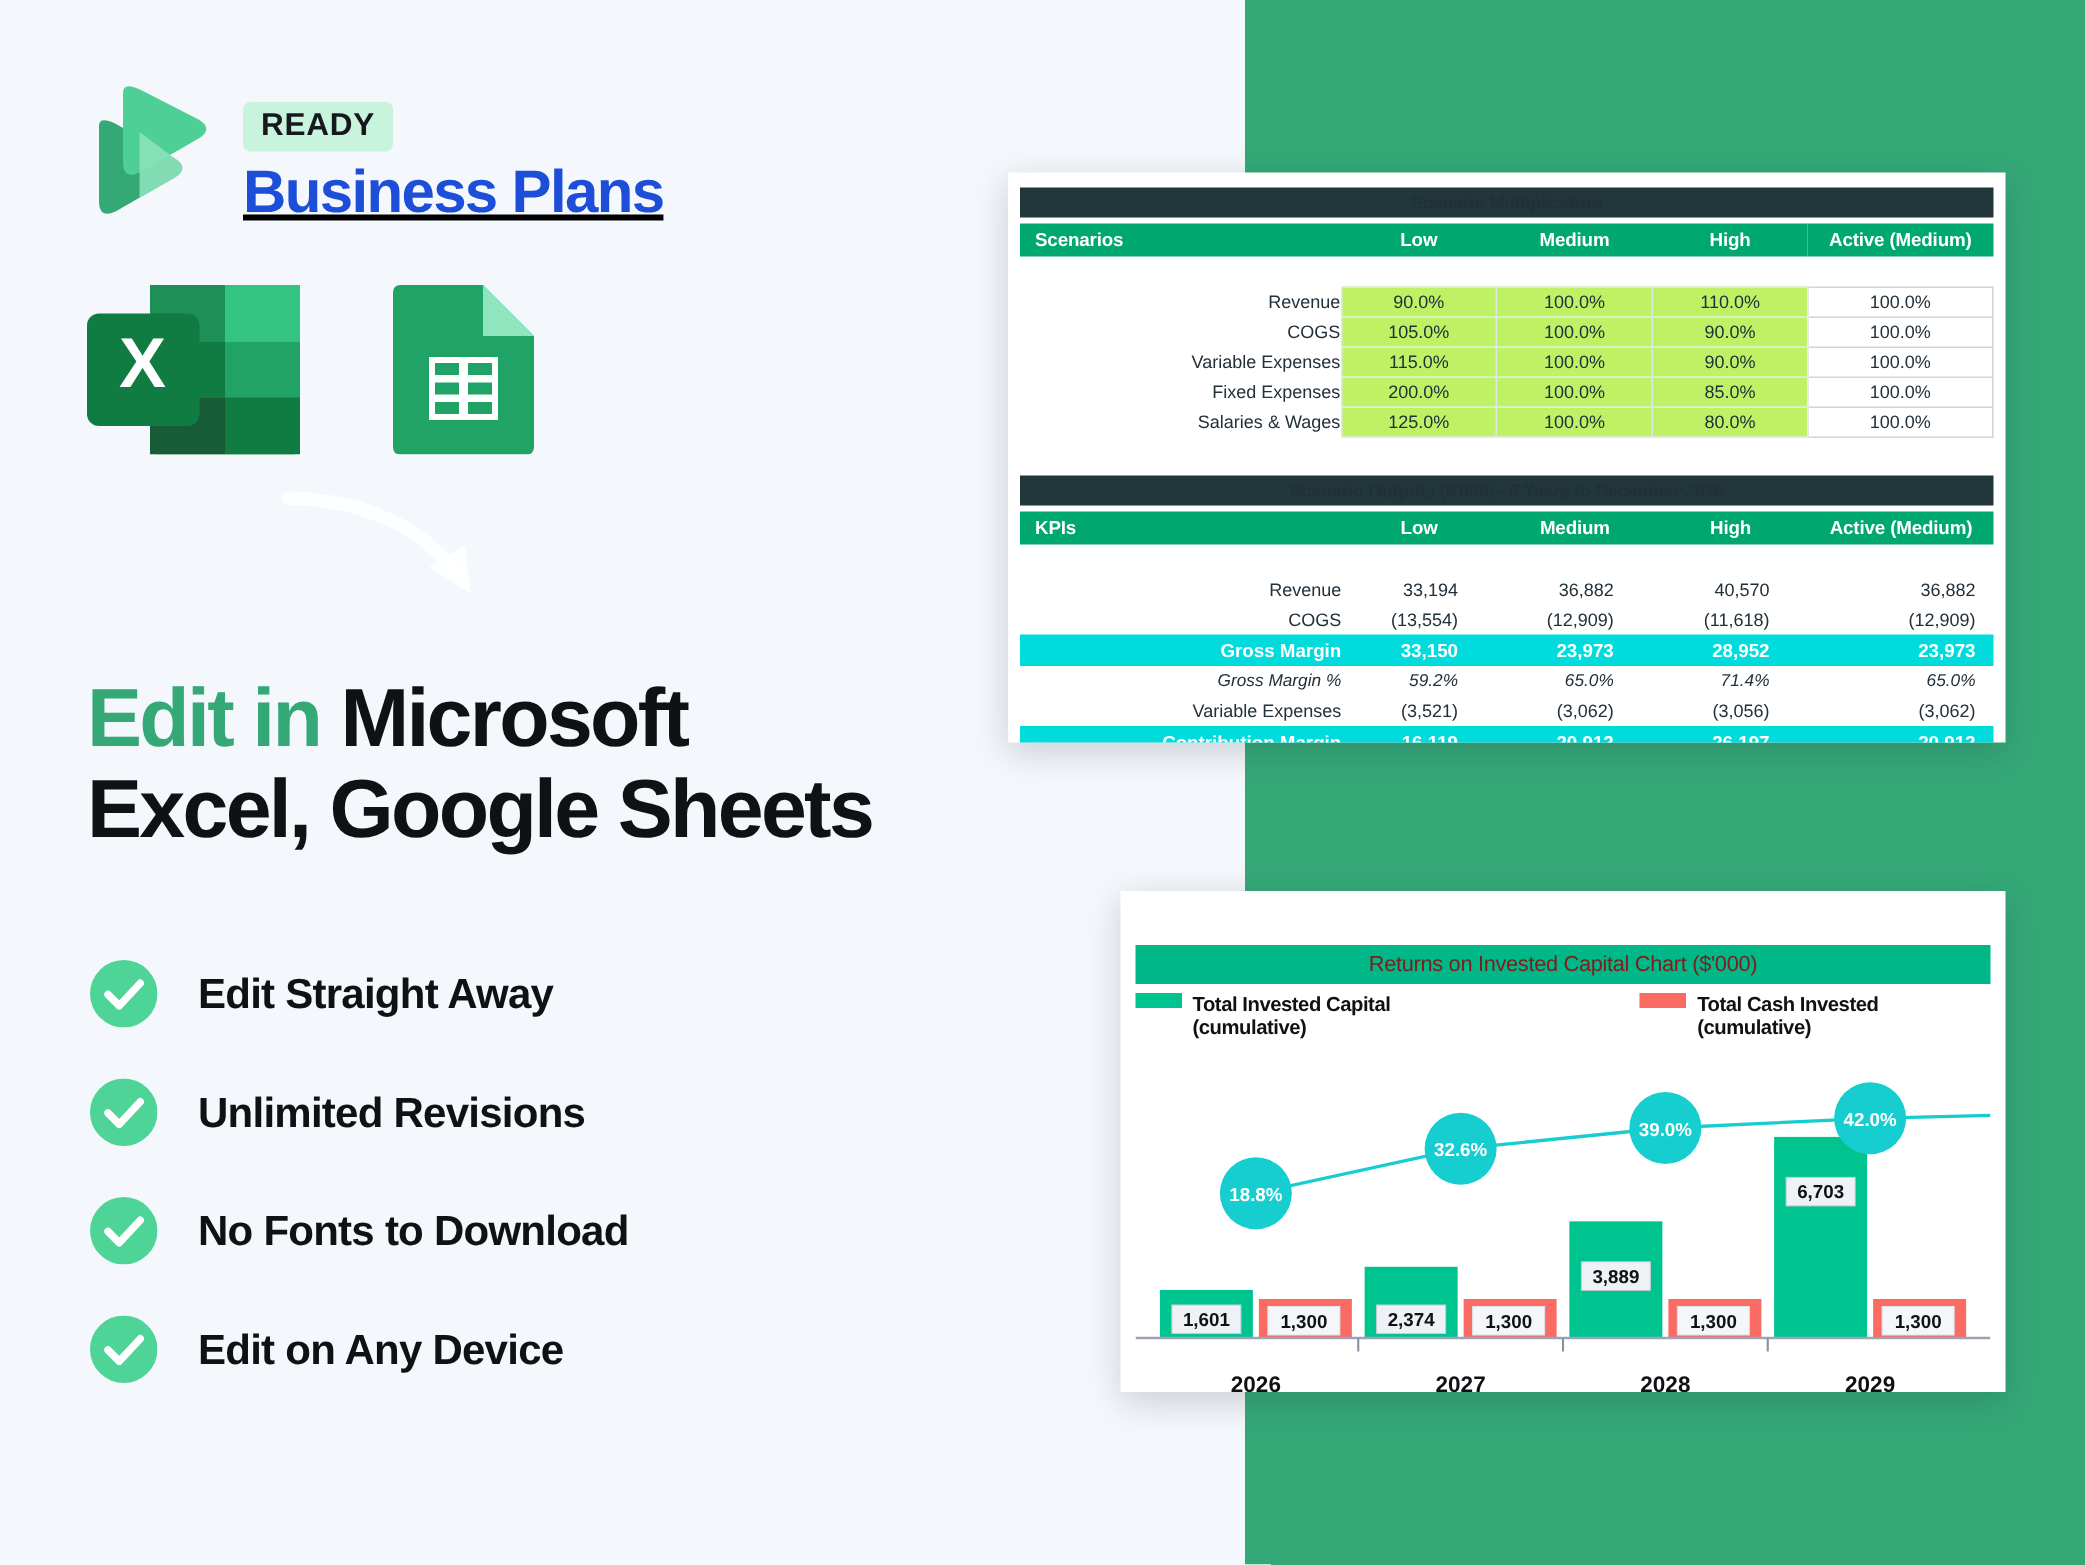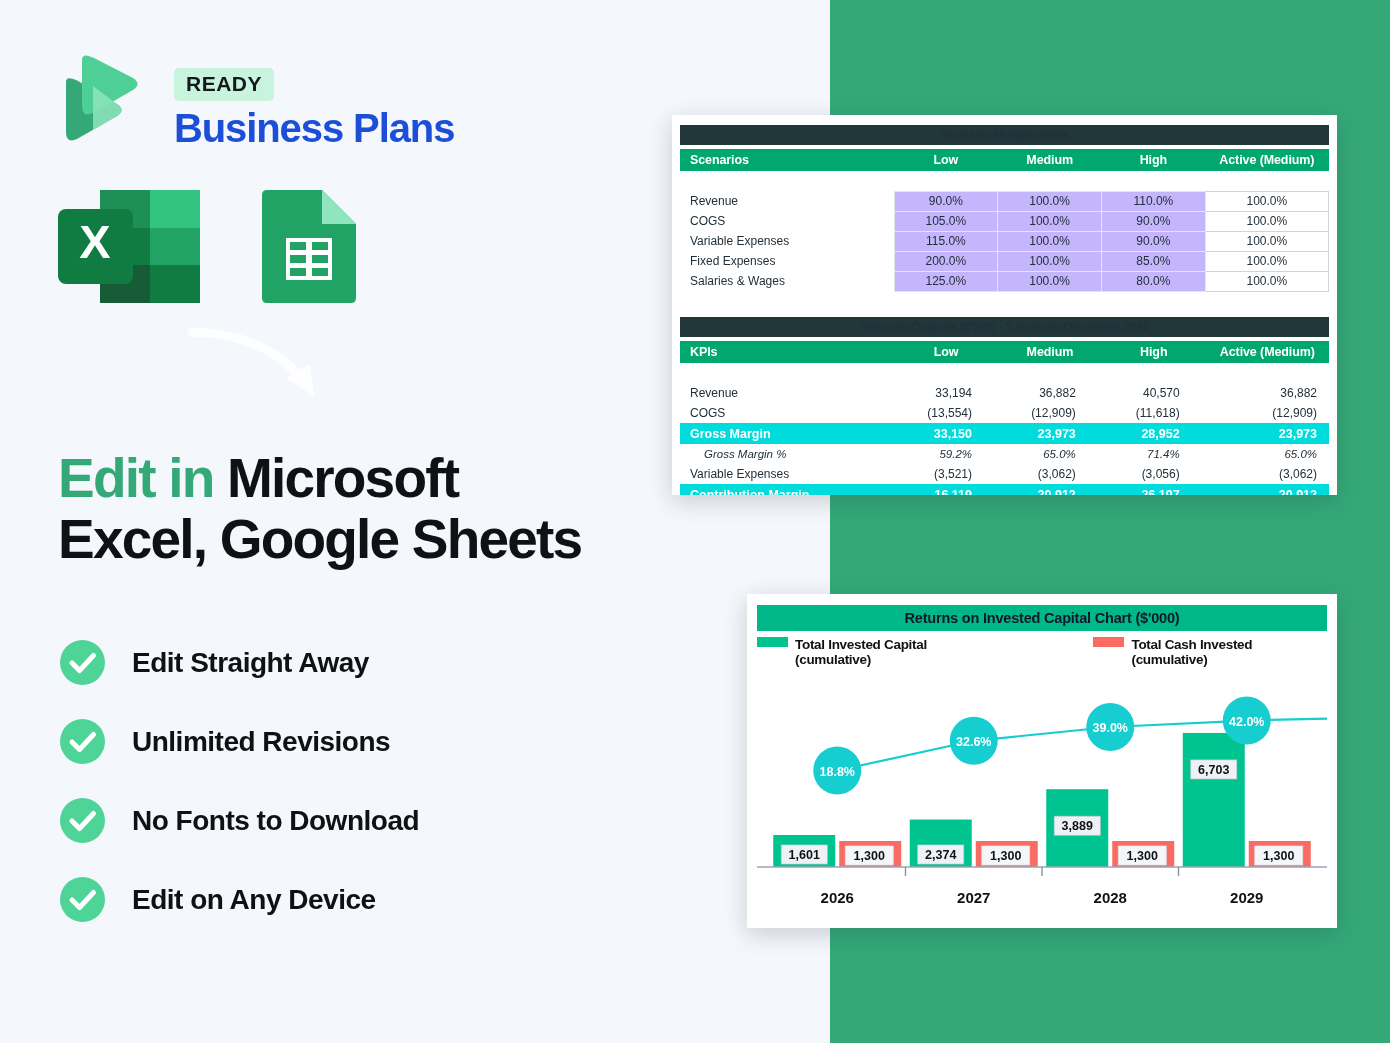--- a/index.html
+++ b/index.html
@@ -8,21 +8,21 @@
     font-family: "Liberation Sans", sans-serif;
     overflow: hidden;
   }
   body { position: relative; background: #f4f7fb; }
 
   
   .bg-left { position: absolute; left: 0; top: 0; width: 830px; height: 1043px; background: #f4f7fb; }
   .bg-right { position: absolute; left: 830px; top: 0; width: 560px; height: 1043px; background: #35a878; }
 
   
-  .brand { position: absolute; left: 60px; top: 52px; display: flex; align-items: center; gap: 32px; }
+  .brand { position: absolute; left: 60px; top: 52px; display: flex; align-items: flex-end; gap: 20px; text-decoration: underline; }
   .logo-mark { width: 82px; height: 92px; position: relative; flex: none; }
   .brand-text { padding-top: 16px; }
   .ready-badge {
     display: inline-block; background: #c8f3dd; color: #16181d;
     font-size: 21px; font-weight: 700; letter-spacing: .5px;
     padding: 4px 12px 5px; border-radius: 5px; margin-bottom: 7px;
     font-family: "Liberation Sans", sans-serif;
   }
   .brand-name {
     font-size: 40px; font-weight: 700; color: #1d4ed8;
@@ -70,42 +70,43 @@
     font-size: 16.5px; font-weight: 700; height: 29px; letter-spacing: -.2px;
   }
   .ss-head th {
     background: #00a86f; color: #ffffff; font-size: 12.5px; font-weight: 700;
     height: 22px; letter-spacing: -.1px;
   }
   .ss-head th.lbl { text-align: left; padding-left: 10px; }
   .ss-head th.num { text-align: center; }
   .ss-head th.act { text-align: center; }
   .ss tbody td { font-size: 12px; color: #22303a; height: 20px; }
-  .ss tbody td.lbl { text-align: left; padding-left: 10px; }
+  .ss tbody td.lbl { text-align: right; padding-left: 10px; }
   .ss tbody td.num { text-align: center; }
-  .ss tbody td.mult { background: #c4b5fd; border: 1px solid #dfe9e5; }
+  .ss tbody td.mult { background: #bef264; border: 1px solid #dfe9e5; }
   .ss tbody td.active-cell { background: #ffffff; border: 1px solid #cfd6da; text-align: center; }
 
   tr.hl td { background: #00dcdc; color: #ffffff; font-weight: 700; font-size: 12.5px; height: 21px; }
   tr.hl td.num { text-align: right; padding-right: 26px; }
   tr.hl td.act { text-align: right; padding-right: 12px; }
   tr.sub td { font-style: italic; font-size: 11.5px; }
   tr.sub td.lbl { padding-left: 24px; }
 
   .ss-out tbody td.num { text-align: right; padding-right: 26px; }
   .ss-out tbody td.act { text-align: right; padding-right: 12px; }
   .ss-out .ss-head th.num { text-align: center; }
 
   .gap-row td { height: 9px; }
 
   
   .chart-title {
-    background: #00b887; color: #0f172a; text-align: center;
-    font-size: 14.5px; font-weight: 700; height: 26px; line-height: 26px;
+    background: #00b887; color: #7f1d1d; text-align: center;
+    font-size: 14.5px; font-weight: 400; height: 26px; line-height: 26px;
     letter-spacing: -.2px;
+    margin-top: 25px;
   }
   .chart-legend { display: flex; justify-content: center; gap: 92px; margin-top: 6px; }
   .legend-item { display: flex; align-items: flex-start; gap: 7px; }
   .legend-swatch { width: 31px; height: 10px; flex: none; }
   .legend-text { font-size: 13.5px; font-weight: 700; color: #101114; letter-spacing: -.3px; }
   .plot { position: relative; width: 100%; height: 262px; margin-top: 4px; }
   .plot svg { display: block; }
 </style>
 </head>
 <body>

